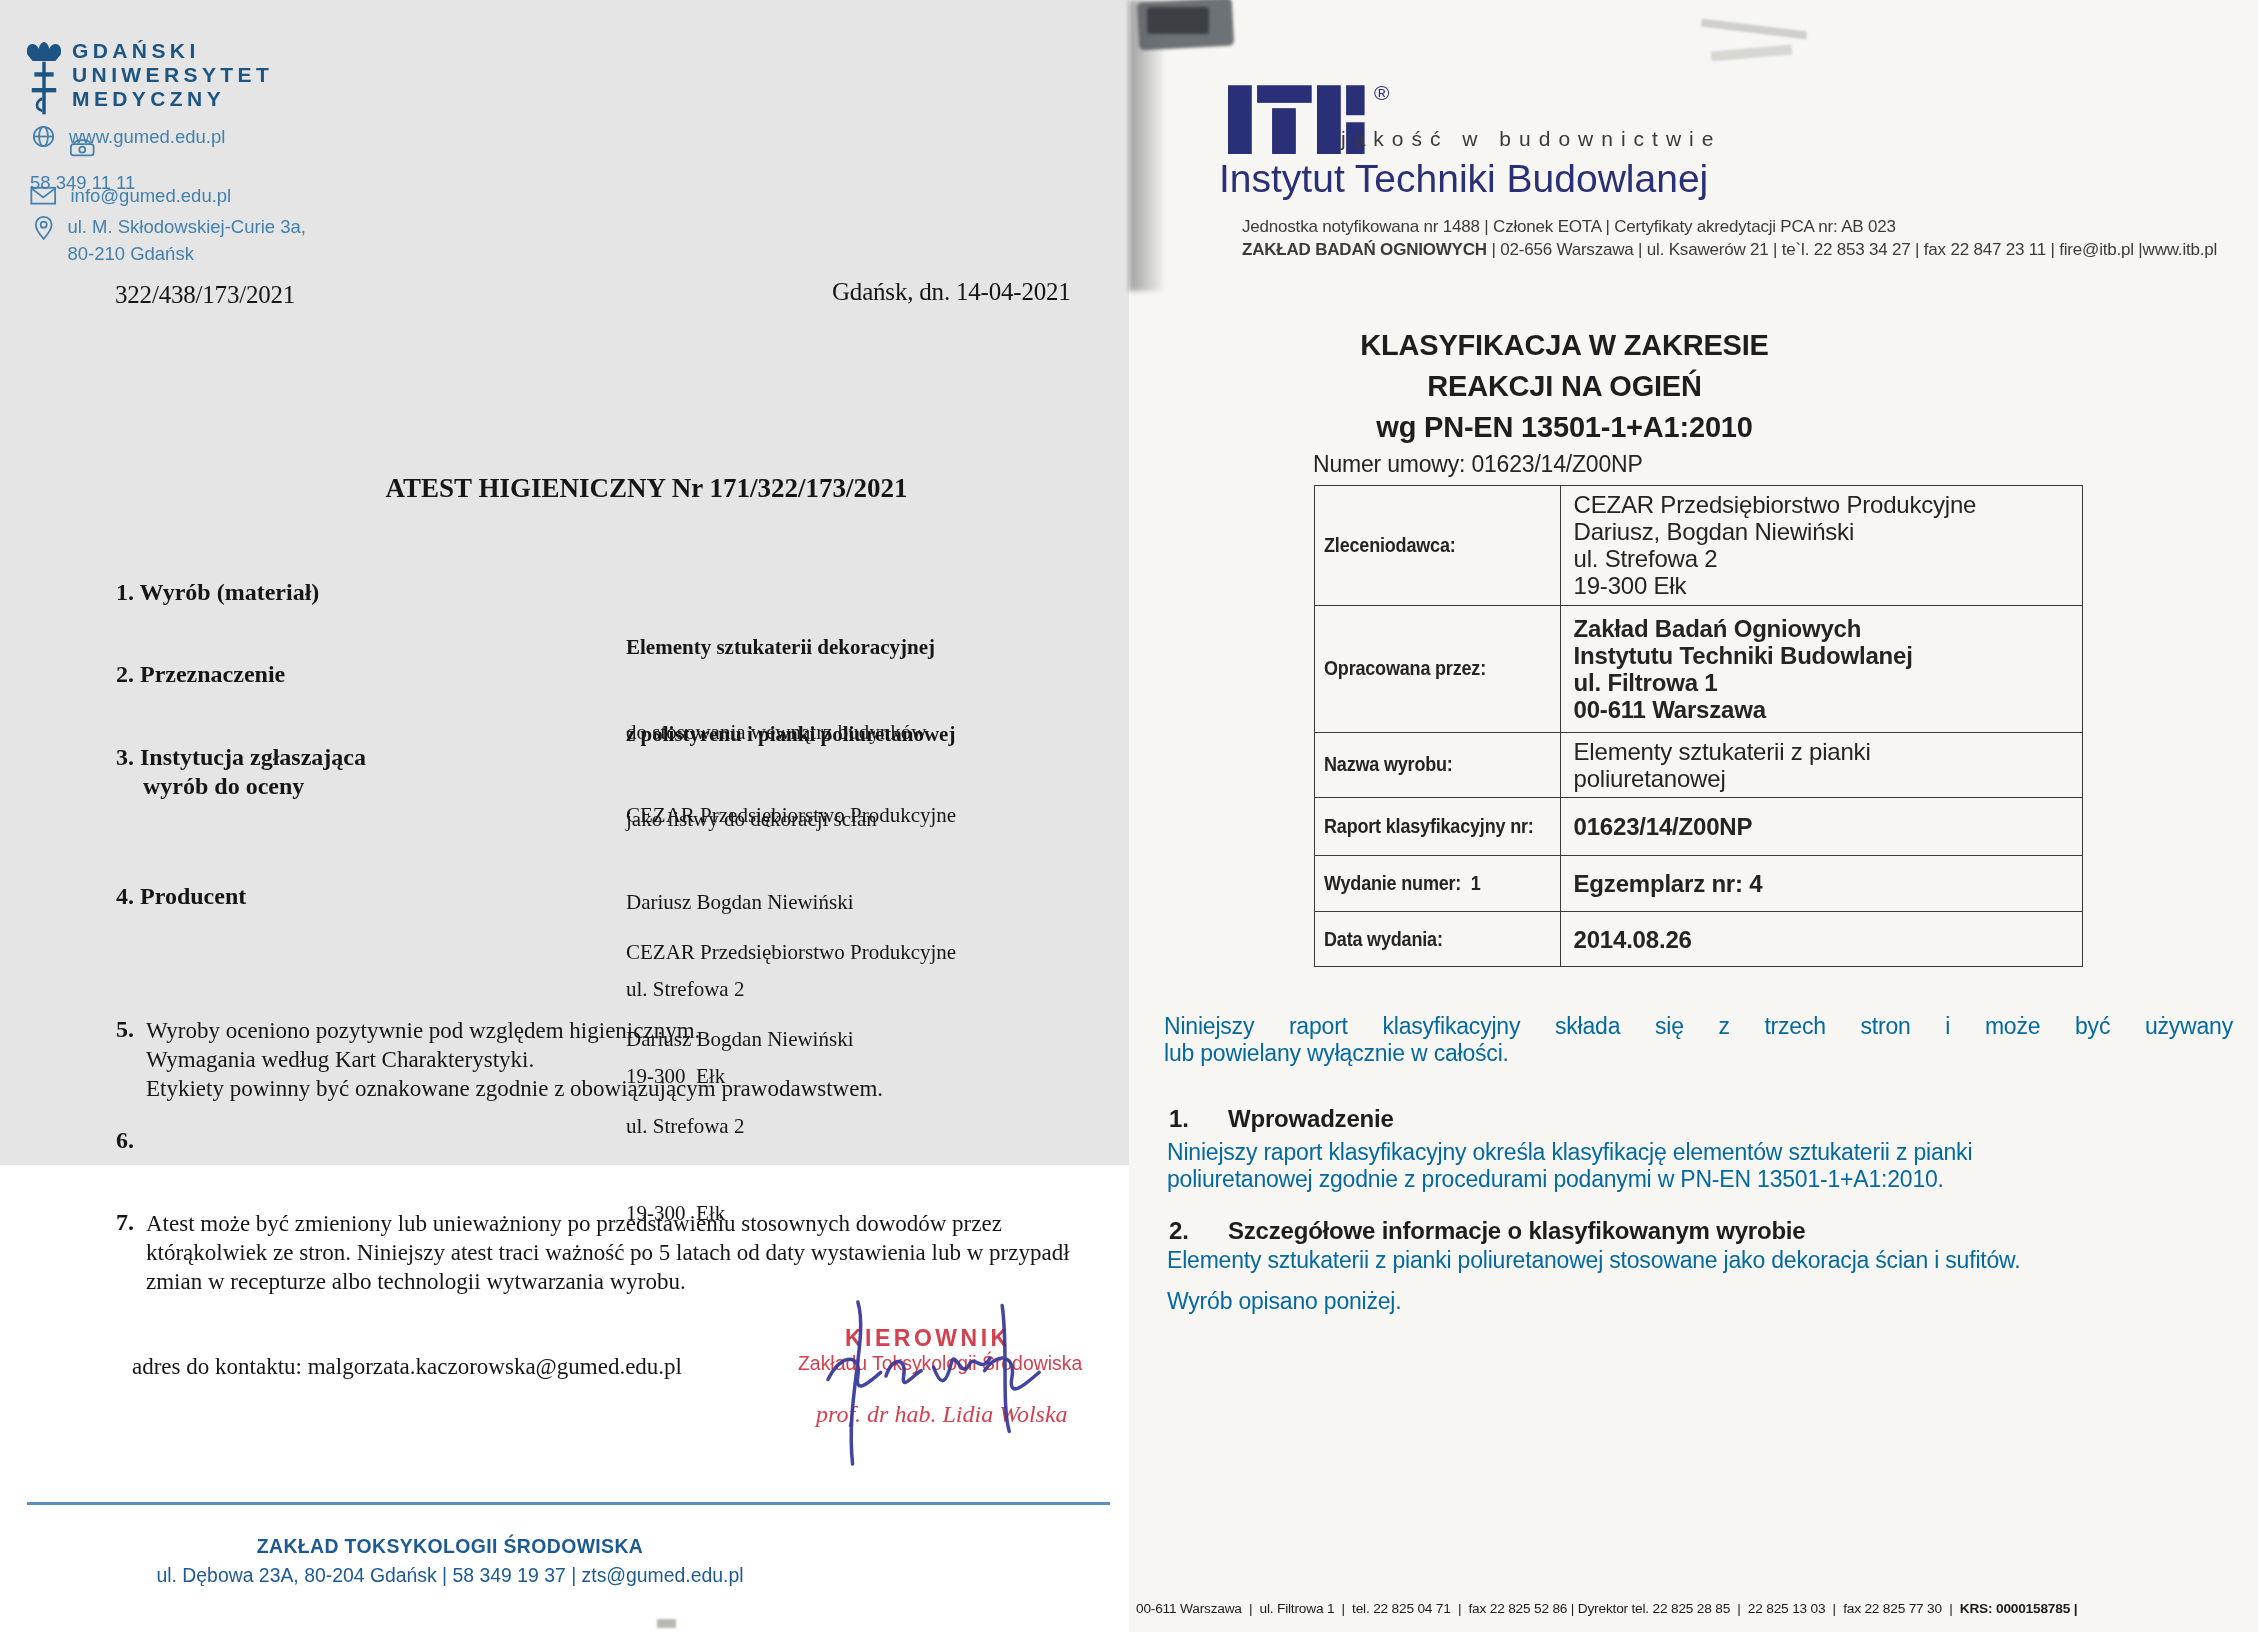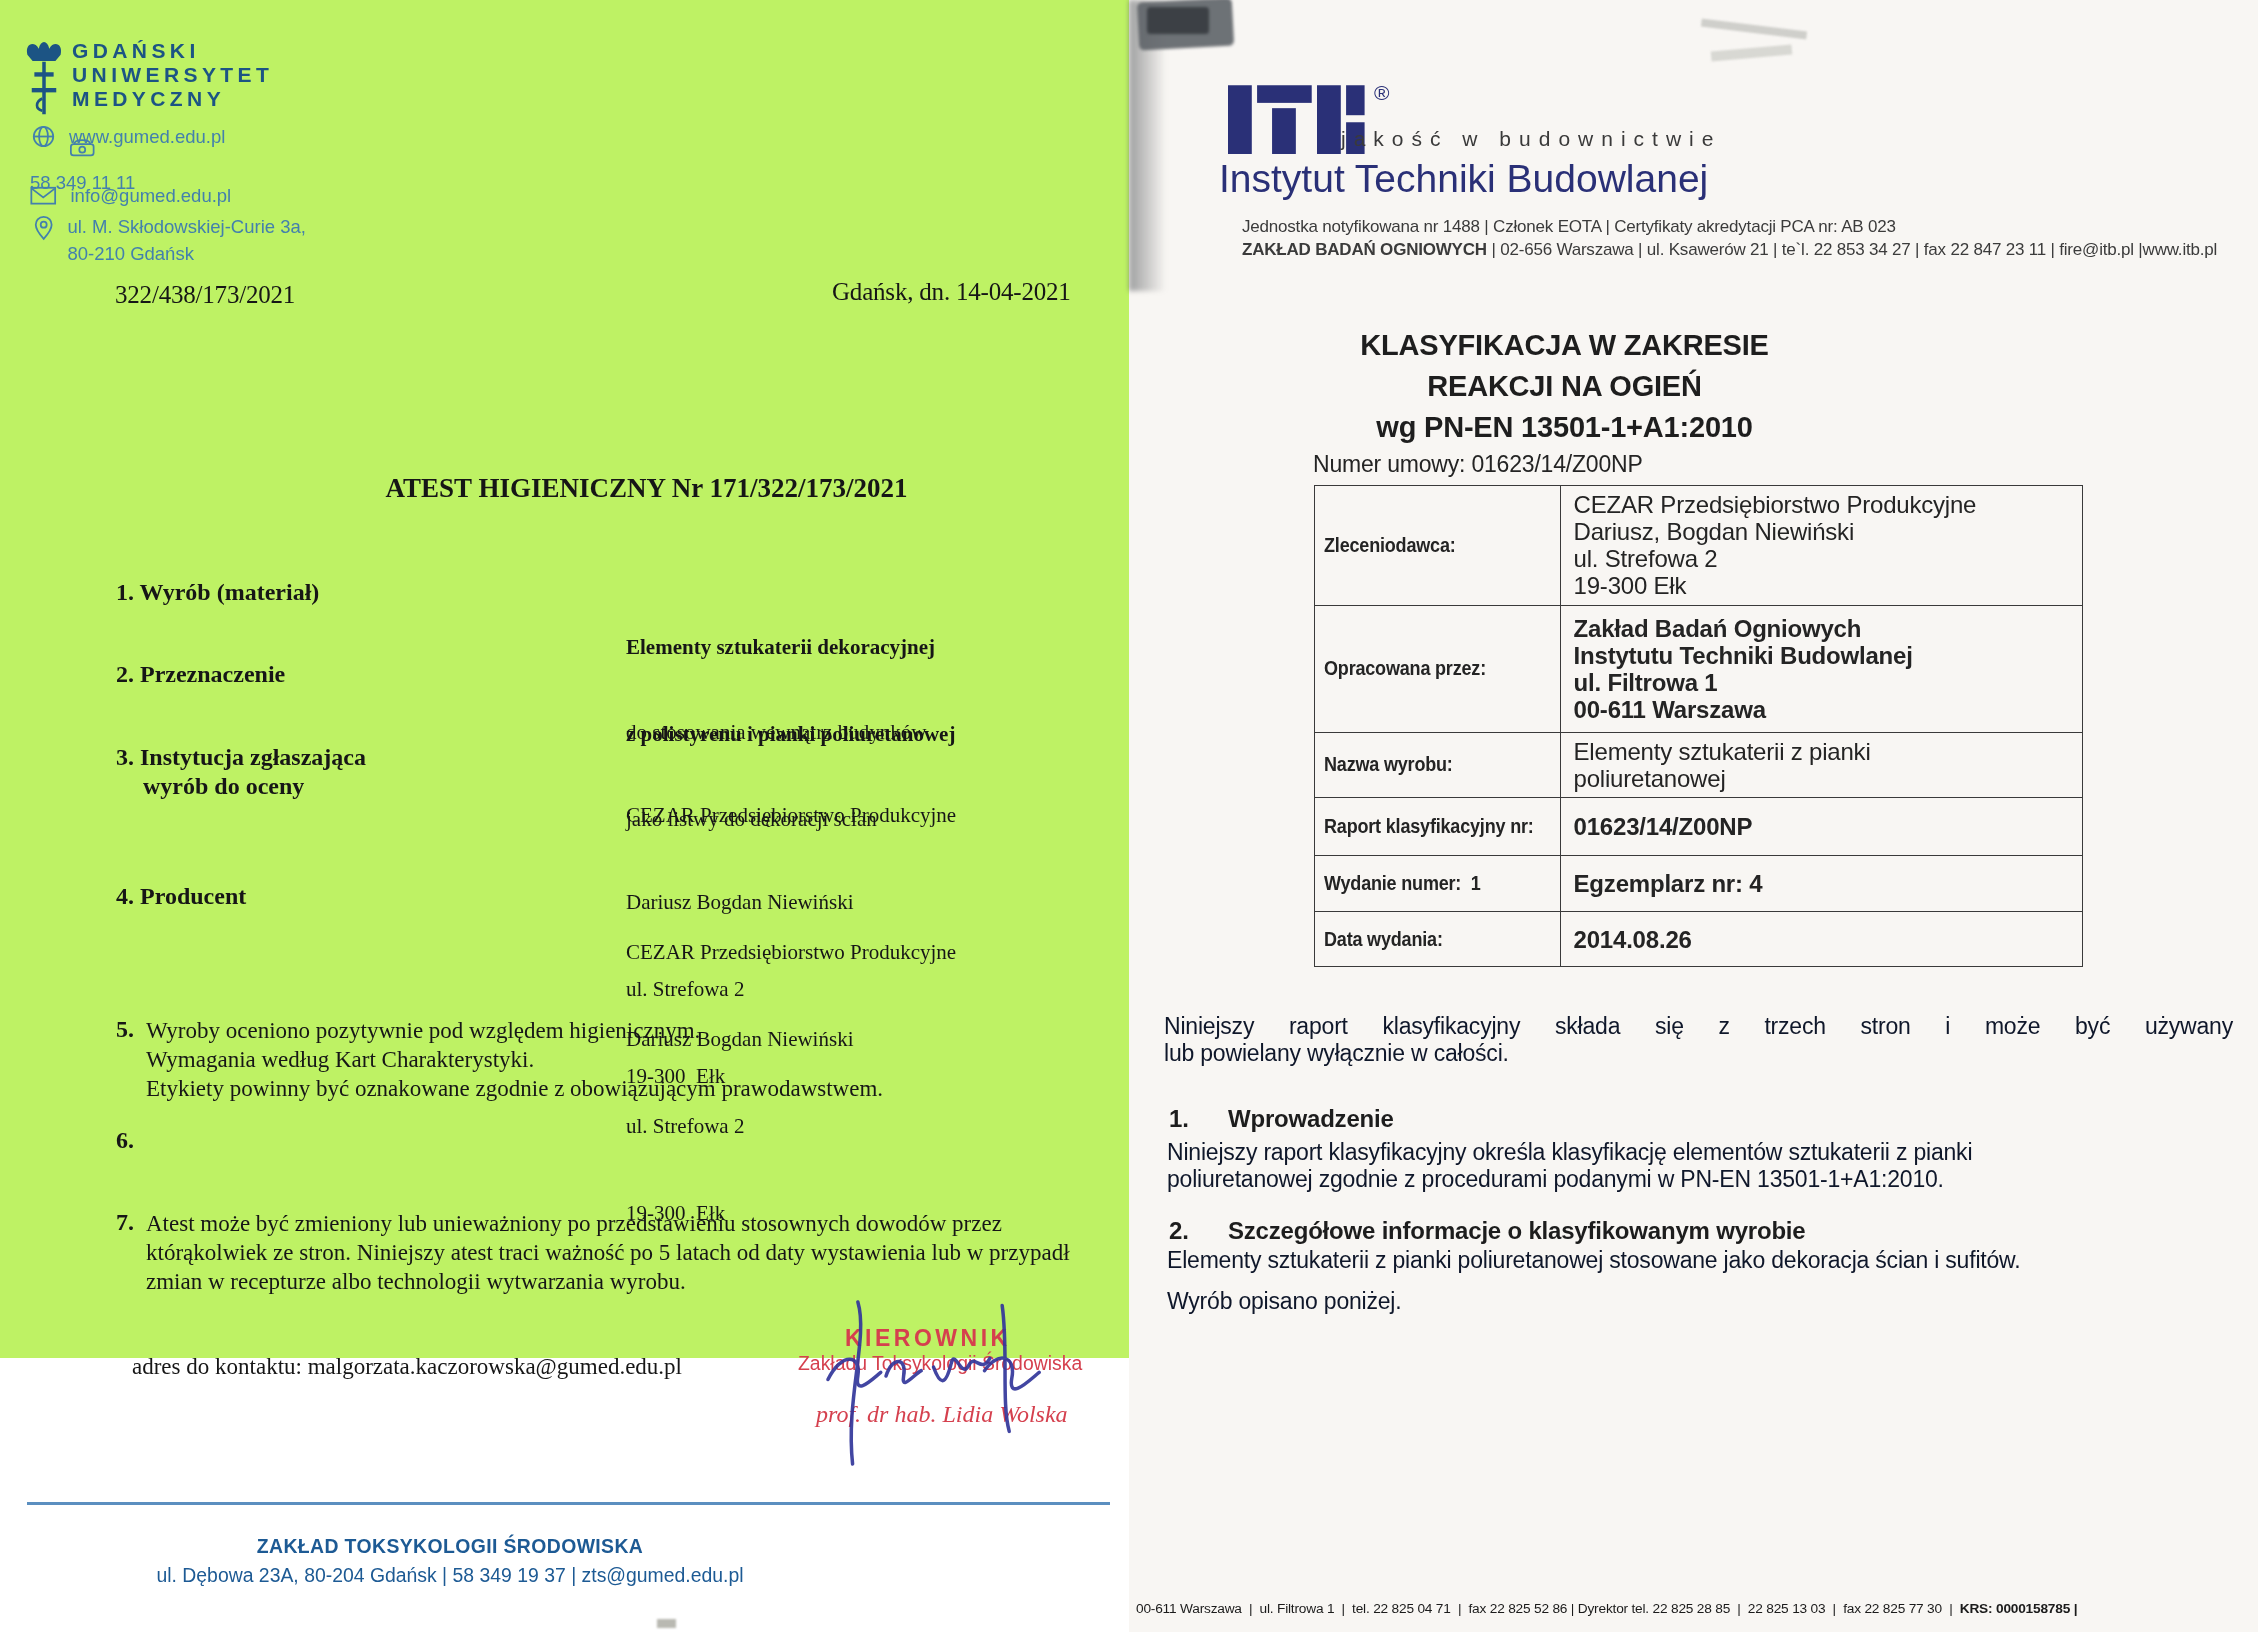--- a/index.html
+++ b/index.html
@@ -1,20 +1,20 @@
 <!DOCTYPE html>
 <html style="font-size:14px"><head>
 <meta charset="utf-8">
 <style>
   html,body{margin:0;padding:0;background:#e8e8e8;}
   .page{position:relative;width:2258px;height:1633px;background:#ffffff;overflow:hidden;
         font-family:"Liberation Serif",serif;color:#161616;}
   .abs{position:absolute;}
   
-  .ldoc{position:absolute;left:0;top:0;width:1129px;height:1358px;background:#bef264;}
+  .ldoc{position:absolute;left:0;top:0;width:1129px;height:1165px;background:#e5e5e5;}
   .gu-logo-text{font-family:"Liberation Sans",sans-serif;font-weight:bold;color:#1c5484;
                 font-size:21px;letter-spacing:4.4px;line-height:24px;}
   .gu-contact{font-family:"Liberation Sans",sans-serif;color:#4380ad;font-size:18.5px;}
   .gu-contact-row{position:absolute;display:flex;align-items:center;gap:14px;}
   .serif-body{font-size:23px;letter-spacing:-0.2px;}
   .item-label{font-weight:bold;font-size:24px;line-height:29px;}
   .item-value{font-size:21px;line-height:29px;white-space:pre-wrap;}
   .bold{font-weight:bold;}
   .para-num{font-weight:bold;font-size:24px;}
   .para-line{font-size:23px;line-height:29px;}
@@ -26,21 +26,21 @@
         font-family:"Liberation Sans",sans-serif;color:#242424;letter-spacing:-0.2px;}
   .itb-navy{color:#2a3077;}
   .itb-name{font-size:39px;color:#2a3077;letter-spacing:0px;}
   .itb-info{font-size:17px;color:#3b3b3b;white-space:nowrap;}
   .r-title{font-size:29px;font-weight:bold;line-height:41px;text-align:center;color:#1e1e1e;}
   .r-table{position:absolute;border-collapse:collapse;}
   .r-table td{border:1.8px solid #3a3a3a;vertical-align:middle;}
   .t-label{font-weight:bold;font-size:20px;padding:5.3px 3.5px 5.3px 8.8px;}
   .t-label .cond{display:inline-block;transform:scaleX(.9);transform-origin:0 50%;white-space:nowrap;}
   .t-value{font-size:24px;line-height:27px;padding:5.3px 5.3px 5.3px 12.4px;}
-  .r-body{font-size:23px;line-height:26.5px;color:#0f172a;}
+  .r-body{font-size:23px;line-height:26.5px;color:#0369a1;}
   .r-head{font-size:24px;font-weight:bold;color:#1d1d1d;}
   .r-footer{font-size:13.7px;line-height:22px;color:#1b1b1b;white-space:pre-wrap;letter-spacing:-0.2px;}
   .justify-line{text-align:justify;text-align-last:justify;}
   .smudge{position:absolute;pointer-events:none;}
 </style>
 </head>
 <body>
 
 <div class="page">
 

